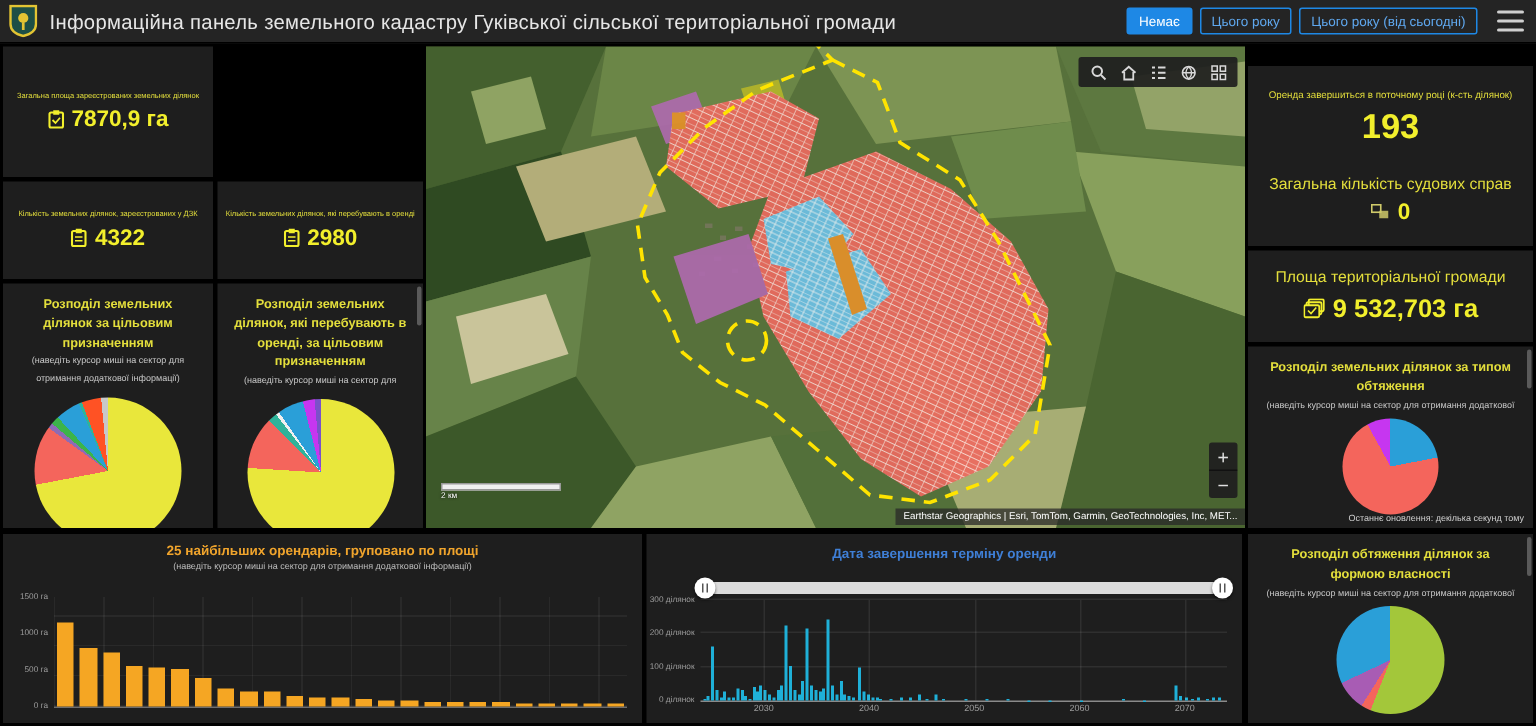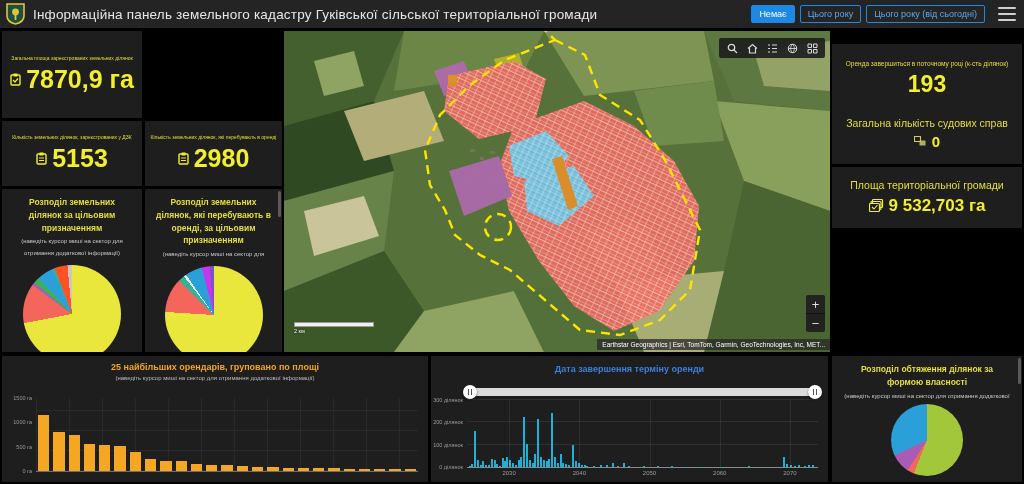--- a/index.html
+++ b/index.html
@@ -15,21 +15,21 @@
   .hbtn.active{background:#1e88e5;color:#fff;}
   #burger{width:18px;height:14px;margin-left:8px;display:flex;flex-direction:column;justify-content:space-between;cursor:pointer;}
   #burger span{display:block;height:2px;background:#cfcfcf;border-radius:1px;}
   
   .panel{position:absolute;background:#1e1e1e;overflow:hidden;}
   .statcard{display:flex;flex-direction:column;align-items:center;justify-content:center;text-align:center;padding:4px;box-sizing:border-box;}
   .stat-label{color:#e4df3c;font-size:5px;line-height:1.5;margin-bottom:3px;text-align:center;}
   .stat-label.md{font-size:6.5px;}
   .stat-label.lg{font-size:10.5px;line-height:1.3;}
   .stat-value{color:#f2ef2c;font-weight:bold;display:flex;align-items:center;gap:5px;justify-content:center;}
-  .v21{font-size:25px;} .v24{font-size:23px;} .v15{font-size:15px;} .v17{font-size:17px;}
+  .v21{font-size:15px;} .v24{font-size:23px;} .v15{font-size:15px;} .v17{font-size:17px;}
   .pie-title{color:#e4df3c;font-size:8.5px;font-weight:bold;text-align:center;line-height:1.5;padding:7px 10px 0;}
   .pie-sub{color:#c9c9c9;font-size:6px;text-align:center;line-height:1.9;padding:2px 8px 0;}
   .pie{border-radius:50%;margin:6px auto 0;}
   .updated{position:absolute;right:6px;bottom:3px;color:#cfcfcf;font-size:6px;}
   .sbar{position:absolute;right:1px;top:2px;width:3px;height:26px;background:#5a5a5a;border-radius:2px;}
   
   .chart-title-orange{color:#f0a42c;font-size:9px;font-weight:bold;text-align:center;padding-top:6px;}
   .chart-title-blue{color:#3f7fd6;font-size:9px;font-weight:bold;text-align:center;padding-top:8px;}
   .chart-sub{color:#bdbdbd;font-size:6px;text-align:center;padding-top:3px;}
   #barplot{position:absolute;left:34px;right:10px;top:42px;bottom:10px;border-bottom:1px solid #6e6e6e;
@@ -98,21 +98,21 @@
 
 
   <div class="panel statcard" style="left:2px;top:121px;width:140px;height:65px;">
     <div class="stat-label">Кількість земельних ділянок, зареєстрованих у ДЗК</div>
     <div class="stat-value v21">
       <svg width="11" height="13" viewBox="0 0 11 13">
           <rect x="1" y="2" width="9" height="10" rx="1" fill="none" stroke="#f2ef2c" stroke-width="1.4"></rect>
           <rect x="3.5" y="0.5" width="4" height="3" fill="#f2ef2c"></rect>
           <path d="M3 6 h5 M3 8.5 h5" stroke="#f2ef2c" stroke-width="1.1" fill="none"></path>
         </svg>
-      <span>5153</span>
+      <span>4322</span>
     </div>
   </div>
 
   <div class="panel statcard" style="left:145px;top:121px;width:137px;height:65px;">
     <div class="stat-label">Кількість земельних ділянок, які перебувають в оренді</div>
     <div class="stat-value v21">
       <svg width="11" height="13" viewBox="0 0 11 13">
           <rect x="1" y="2" width="9" height="10" rx="1" fill="none" stroke="#f2ef2c" stroke-width="1.4"></rect>
           <rect x="3.5" y="0.5" width="4" height="3" fill="#f2ef2c"></rect>
           <path d="M3 6 h5 M3 8.5 h5" stroke="#f2ef2c" stroke-width="1.1" fill="none"></path>
@@ -270,20 +270,27 @@
       <svg width="15" height="14" viewBox="0 0 15 14">
           <rect x="3.5" y="0.5" width="10" height="8" rx="1" fill="none" stroke="#f2ef2c" stroke-width="1.2"></rect>
           <rect x="2" y="2.5" width="10" height="8" rx="1" fill="none" stroke="#f2ef2c" stroke-width="1.2"></rect>
           <rect x="0.5" y="4.5" width="10" height="8" rx="1" fill="#1e1e1e" stroke="#f2ef2c" stroke-width="1.2"></rect>
           <path d="M3 8 l2 2 l3.5 -4" stroke="#f2ef2c" stroke-width="1.1" fill="none"></path>
         </svg>
       <span>9 532,703 га</span>
     </div>
   </div>
 
+  <div class="panel" style="left:832px;top:231px;width:190px;height:121px;">
+    <div class="pie-title">Розподіл земельних ділянок за типом обтяження</div>
+    <div class="pie-sub" style="height:9px;overflow:hidden;">(наведіть курсор миші на сектор для отримання додаткової інформації)</div>
+    <div class="pie" style="width: 64px; height: 64px; margin-top: 4px; background: conic-gradient(rgb(42, 159, 216) 0%, rgb(42, 159, 216) 22%, rgb(244, 101, 92) 22%, rgb(244, 101, 92) 92%, rgb(198, 54, 240) 92%, rgb(198, 54, 240) 100%);"></div>
+    <div class="updated">Останнє оновлення: декілька секунд тому</div>
+    <div class="sbar"></div>
+  </div>
 
   <div class="panel" style="left:2px;top:356px;width:426px;height:126px;">
     <div class="chart-title-orange">25 найбільших орендарів, груповано по площі</div>
     <div class="chart-sub">(наведіть курсор миші на сектор для отримання додаткової інформації)</div>
     <div id="barplot">
       <span class="ylab" style="bottom:0;">0 га</span>
       <span class="ylab" style="bottom:33.3%;">500 га</span>
       <span class="ylab" style="bottom:66.6%;">1000 га</span>
       <span class="ylab" style="bottom:100%;">1500 га</span>
     <div class="bar" style="height: 76.6667%; background: rgb(245, 166, 35);"></div>

